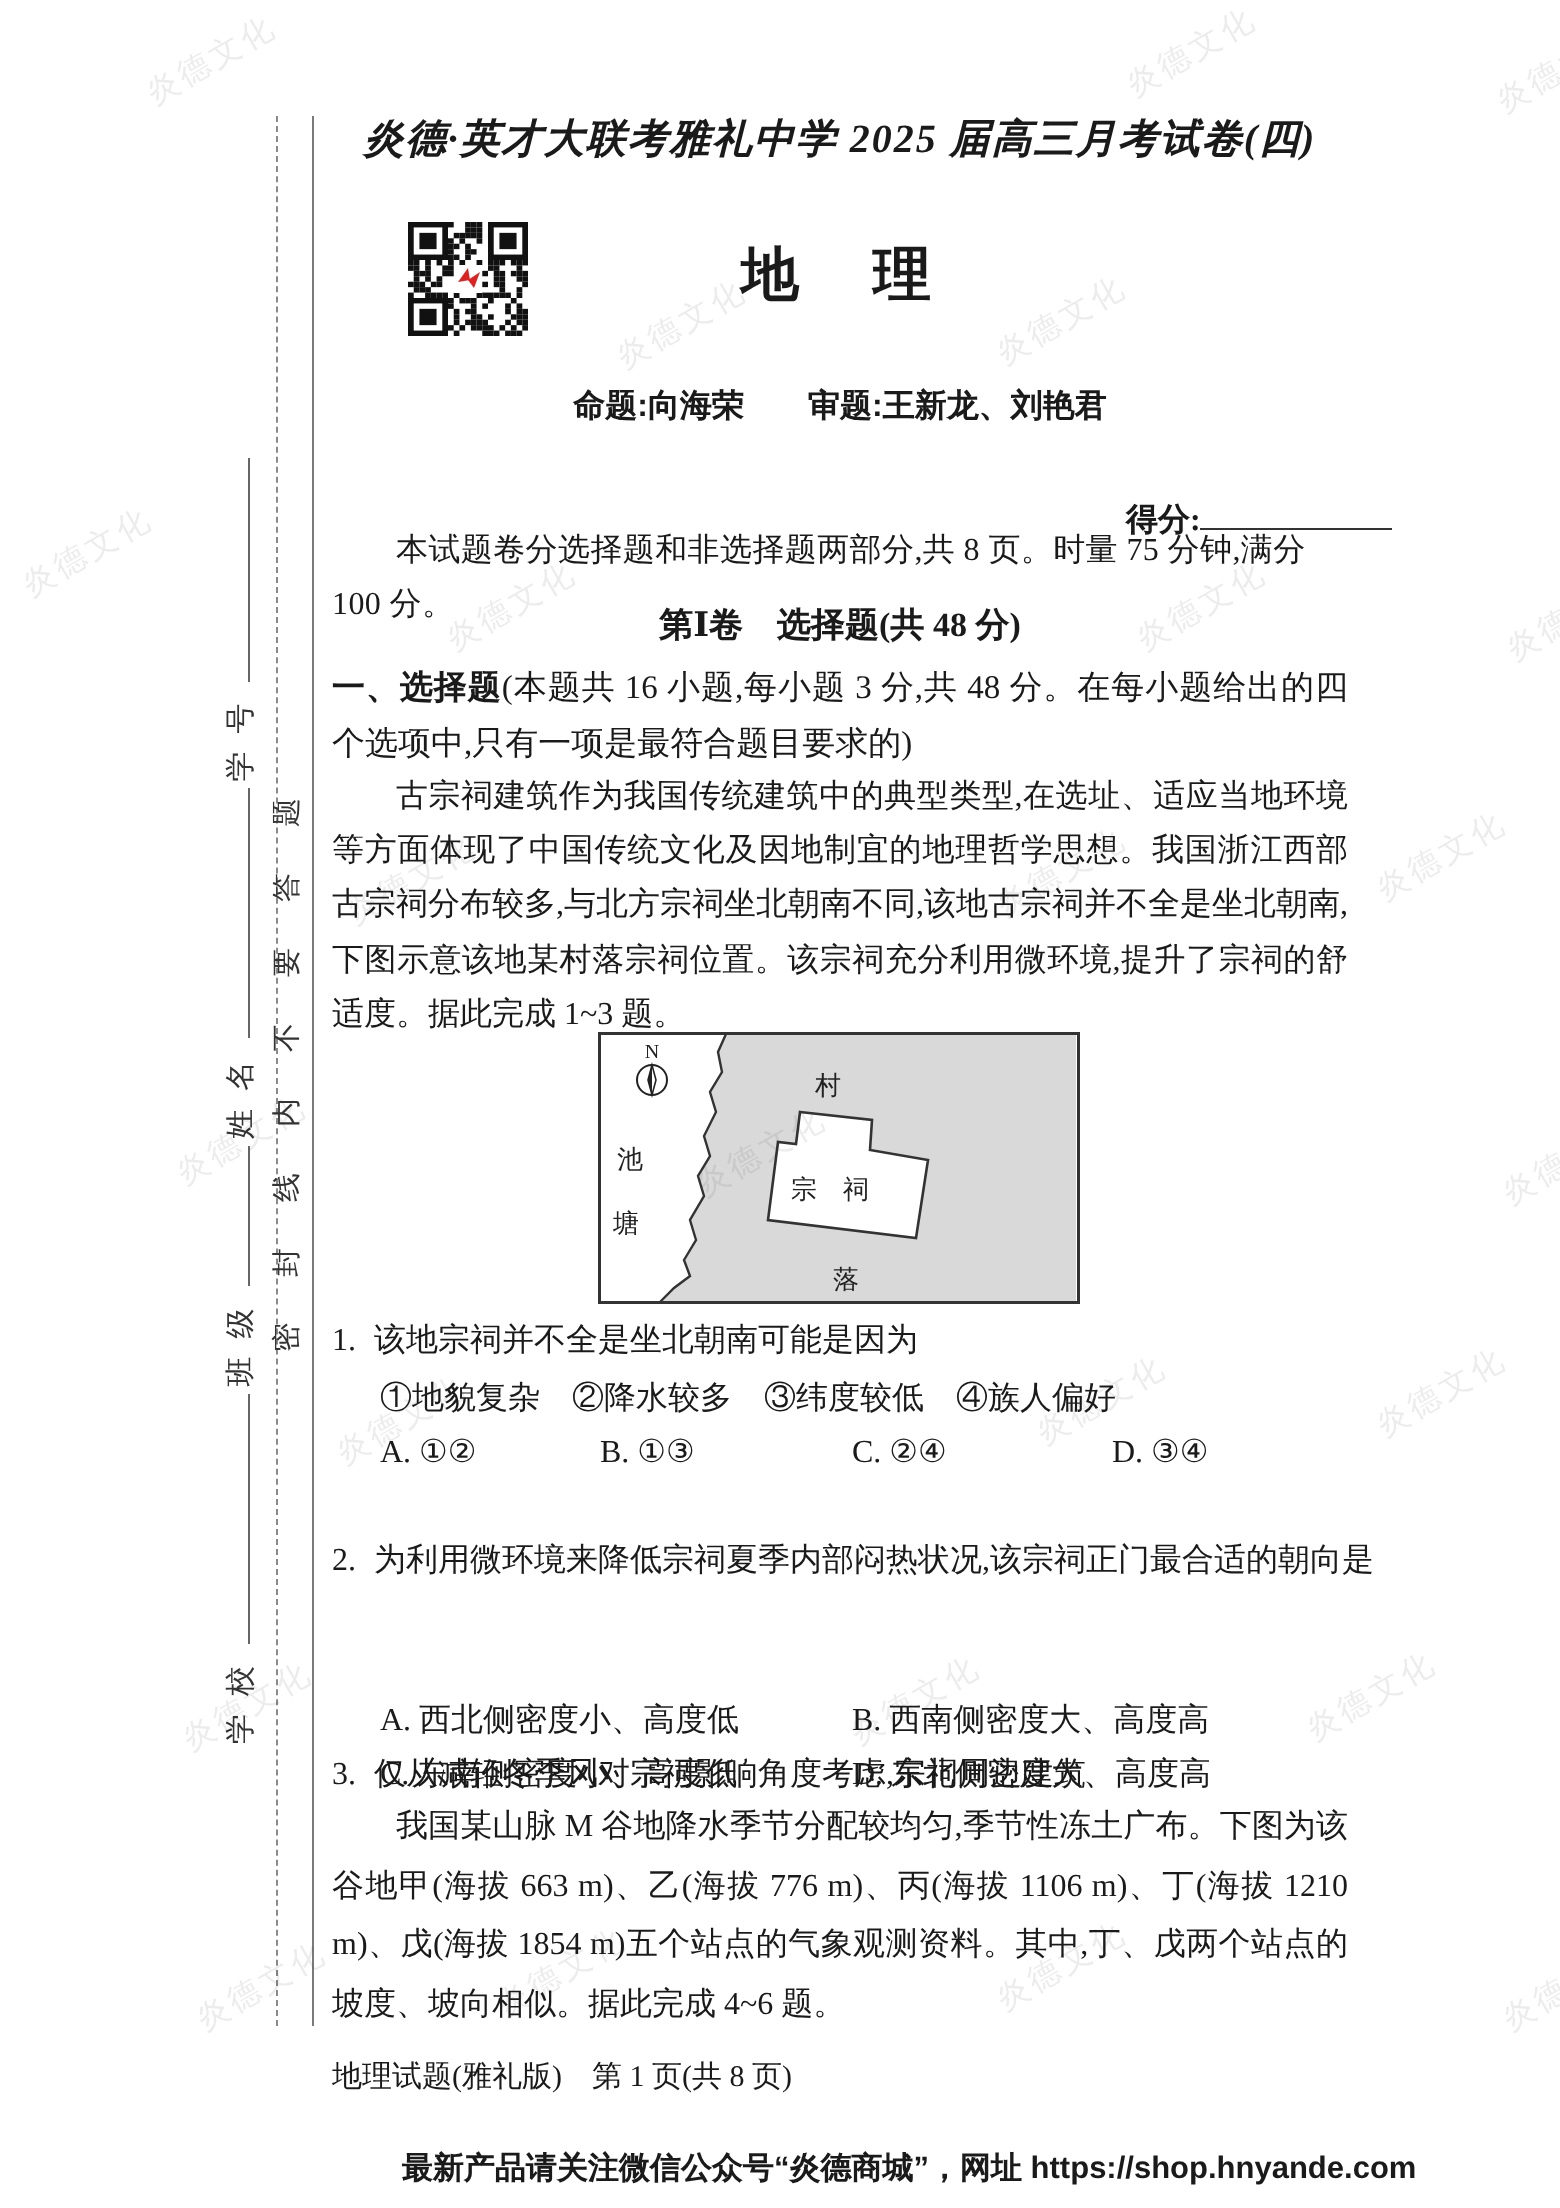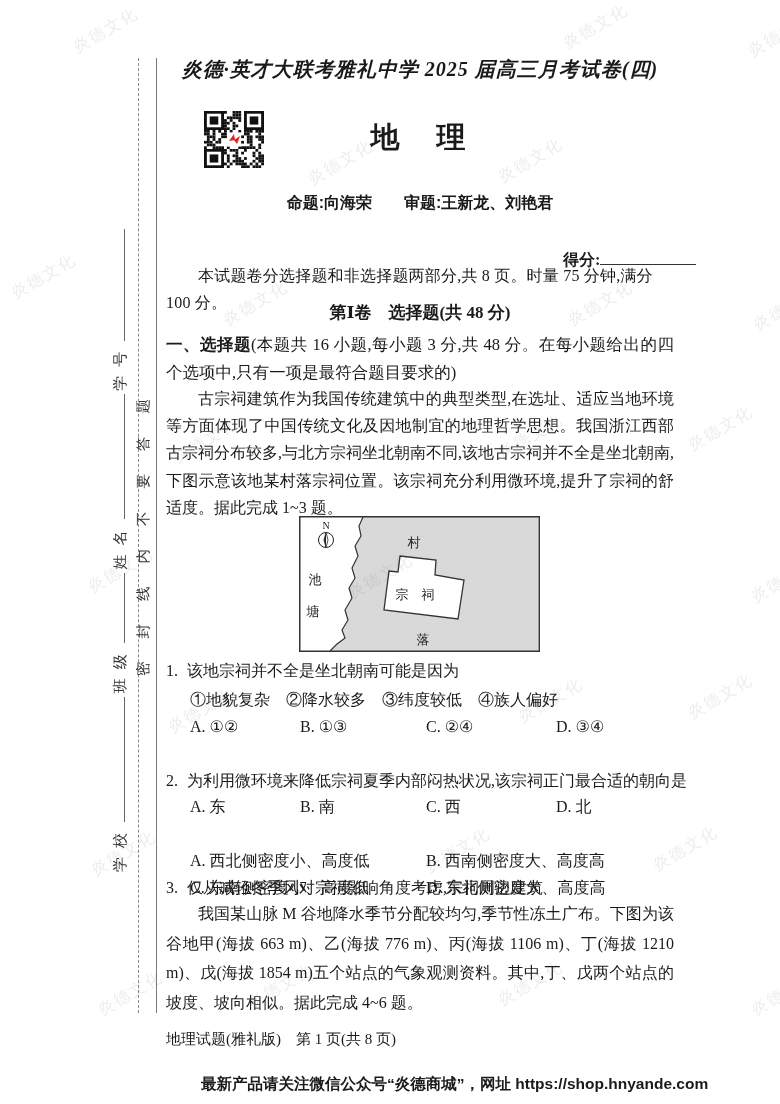--- a/index.html
+++ b/index.html
@@ -270,26 +270,20 @@
     <span class="op4">A. ①②</span>
     <span class="op4">B. ①③</span>
     <span class="op4">C. ②④</span>
     <span class="op4">D. ③④</span>
   </div>
 
   <div class="abs line question q2">
     <span class="qnum">2.</span>
     <span>为利用微环境来降低宗祠夏季内部闷热状况,该宗祠正门最合适的朝向是</span>
   </div>
-  <div class="abs line optrow o2">
-    <span class="op4">A. 东</span>
-    <span class="op4">B. 南</span>
-    <span class="op4">C. 西</span>
-    <span class="op4">D. 北</span>
-  </div>
 
   <div class="abs line question q3">
     <span class="qnum">3.</span>
     <span>仅从减轻冬季风对宗祠影响角度考虑,宗祠周边建筑</span>
   </div>
   <div class="abs line optrow o3a">
     <span class="op2">A. 西北侧密度小、高度低</span>
     <span class="op2">B. 西南侧密度大、高度高</span>
   </div>
   <div class="abs line optrow o3b">

